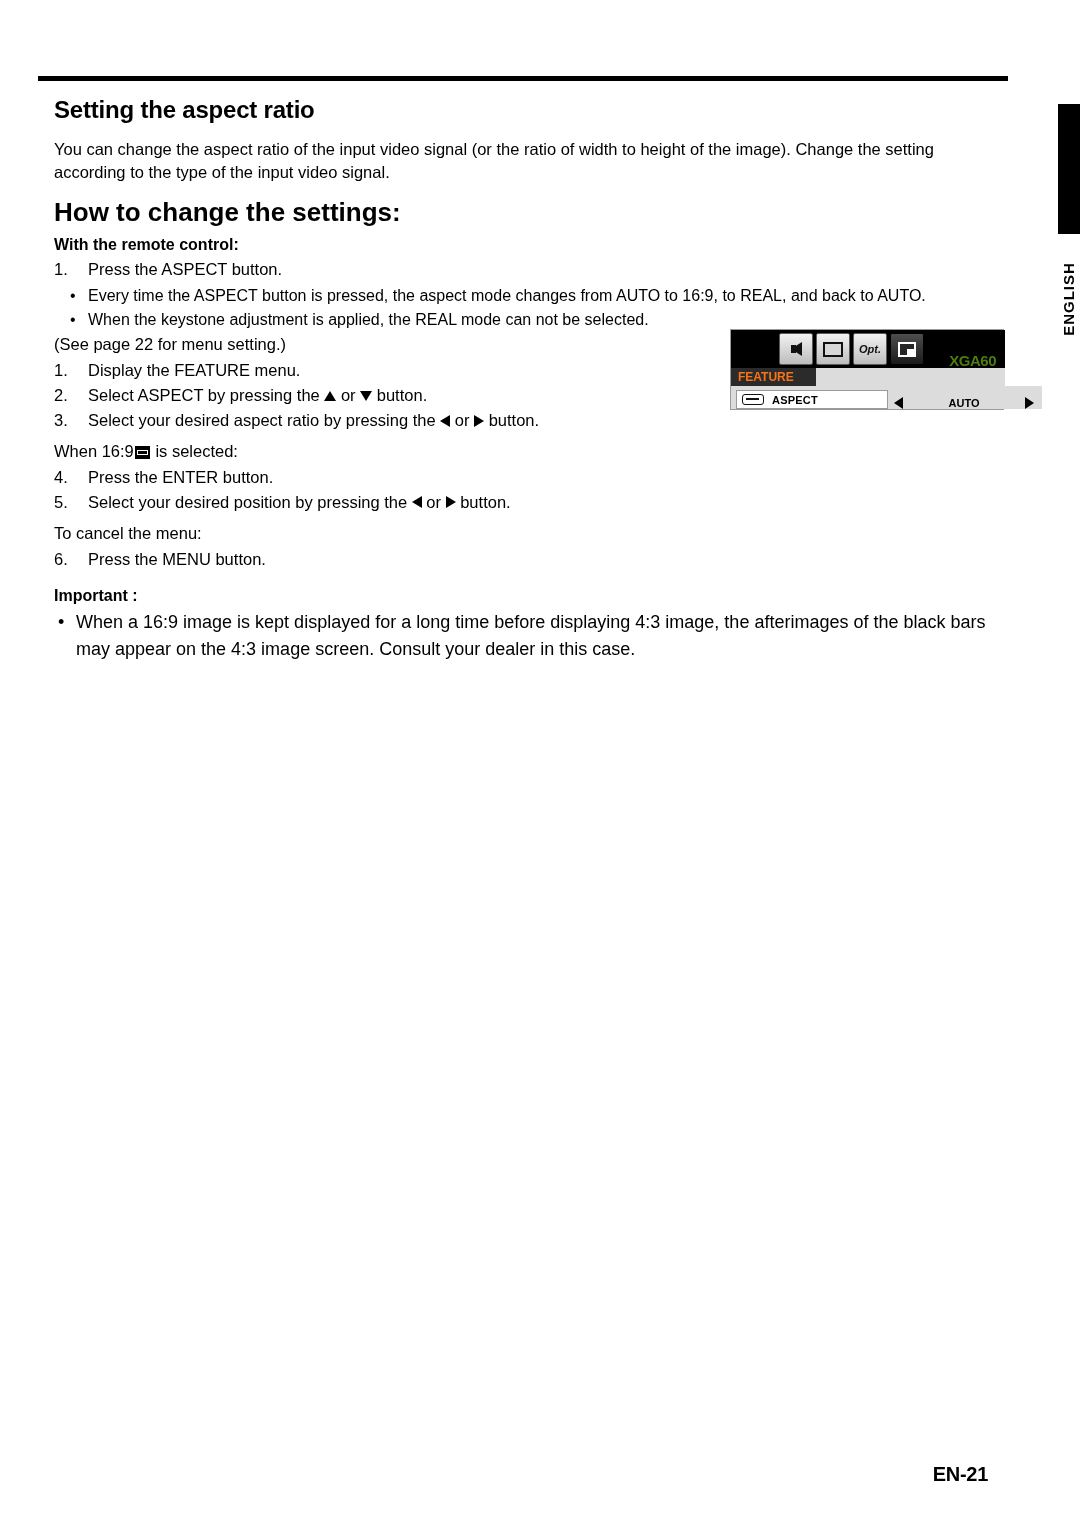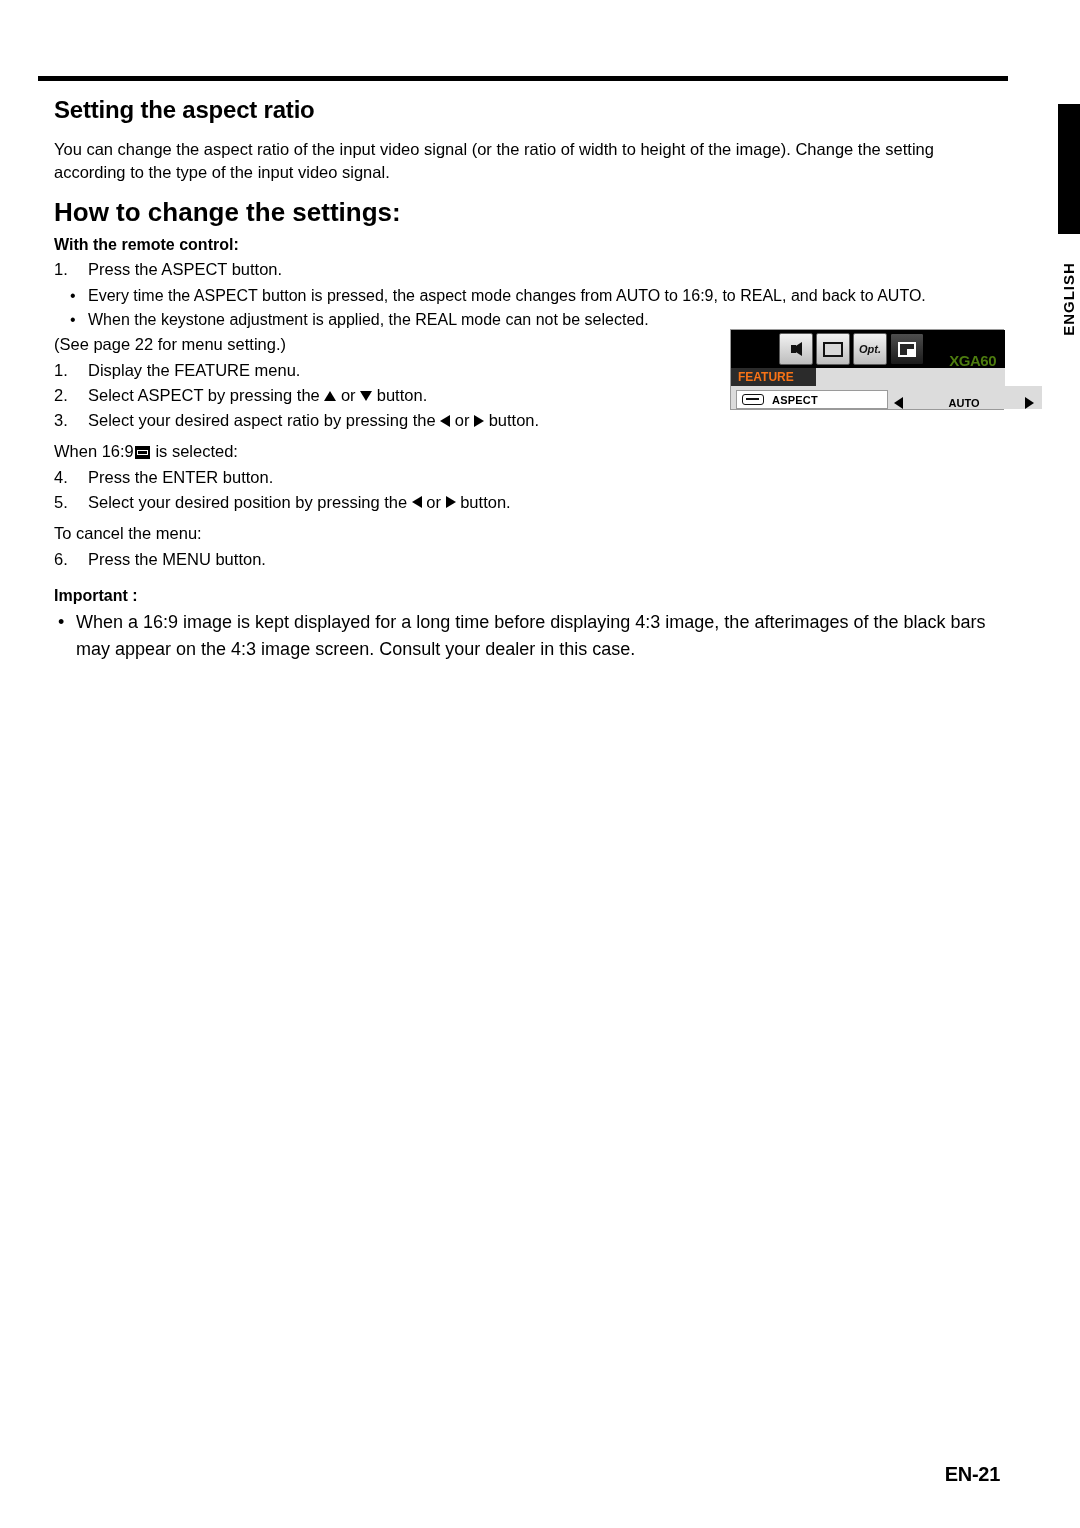--- a/index.html
+++ b/index.html
@@ -378,21 +378,21 @@
   }
   .osd-arrow-r {
     width: 0; height: 0;
     border-top: 6px solid transparent;
     border-bottom: 6px solid transparent;
     border-left: 9px solid #000;
   }
 
   .page-number {
     position: absolute;
-    right: 80px;
+    right: 92px;
     bottom: 42px;
     font-size: 20px;
     font-weight: bold;
     letter-spacing: -0.3px;
     text-align: center;
   }
 </style>
 </head>
 <body>
 

